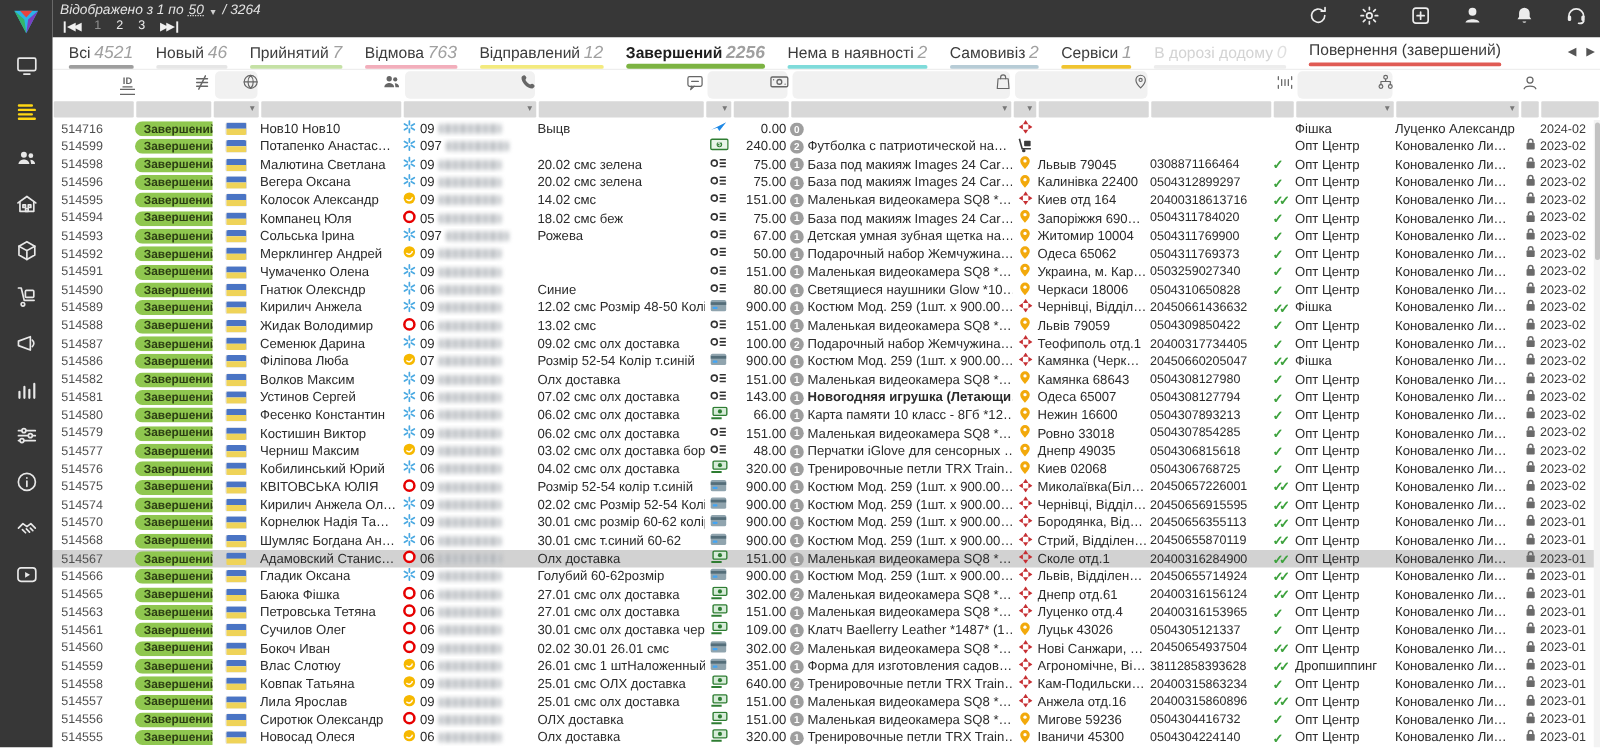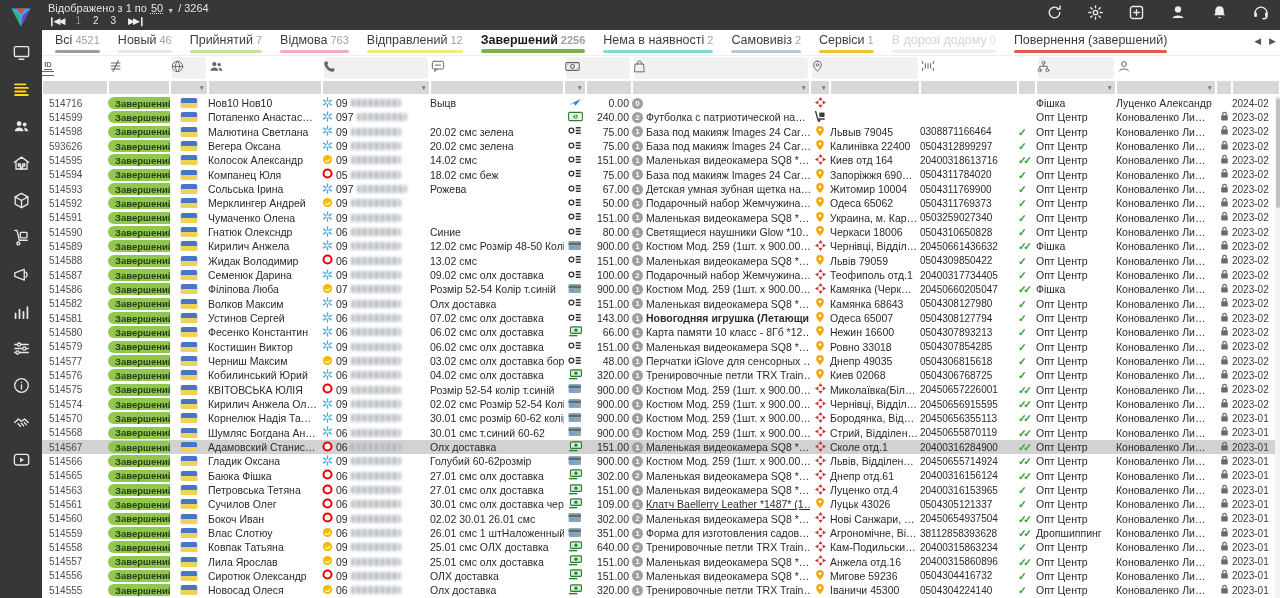--- a/index.html
+++ b/index.html
@@ -14,47 +14,47 @@
   .side-item svg { stroke:#e8e8e8; }
   .side-item.active svg { stroke:#ffd713; }
   .side-item svg .f { fill:#e8e8e8; stroke:none; }
 
   
   .main { width:1238px; display:flex; flex-direction:column; }
 
   
   .topbar { height:30px; background:#373737; color:#e3e3e3; display:flex; position:relative; }
   .tb-left { padding:2px 0 0 6px; }
-  .shown-line { font-size:11px; display:flex; align-items:flex-end; gap:4px; }
+  .shown-line { font-size:11px; display:flex; align-items:flex-end; gap:4px;font-style:italic; }
   .page-size { text-decoration:underline dotted; cursor:pointer; }
   .caret { font-size:7px; color:#cfcfcf; }
   .pager { display:flex; align-items:center; gap:12px; font-size:10px; margin-top:1px; }
   .pg-jump { letter-spacing:-2px; font-size:9px; cursor:pointer; color:#f0f0f0; }
   .pg-num { cursor:pointer; color:#ececec; }
   .pg-num.cur { color:#8f8f8f; }
   .tb-icons { position:absolute; right:10px; top:3px; display:flex; gap:24px; align-items:center; }
   .tb-icons .tbi { cursor:pointer; display:flex; }
 
   
   .tabsbar { height:26px; background:#fff; display:flex; align-items:flex-start; padding:3px 2px 0 4px; border-bottom:1px solid #eee; position:relative; }
   .tab { margin:0 9px; cursor:pointer; flex:none; }
   .tab .t-line1 { font-size:12.5px; color:#3c3c3c; white-space:nowrap; }
-  .tab .t-cnt { font-size:11px; color:#a0a0a0; margin-left:3px; }
+  .tab .t-cnt { font-size:14px; color:#a0a0a0; margin-left:3px;font-style:italic; }
   .tab.active .t-line1 { font-weight:bold; color:#1d1d1d; }
   .tab.disabled .t-line1 { color:#d3d3d3; }
   .tab.disabled .t-cnt { color:#e0e0e0; }
   .t-under { height:3px; border-radius:2px; margin-top:3px; }
   .tab.active .t-under { height:4px; margin-top:2px; }
   .tab-scroll { position:absolute; right:4px; top:6px; display:flex; gap:8px; font-size:9px; color:#555; }
   .tab-scroll span { cursor:pointer; }
 
   
   .grid { display:grid; grid-template-columns:66px 62px 38px 114px 108px 134px 22px 46px 178px 20px 90px 98px 18px 80px 100px 16px 48px; }
   .thead { height:24px; align-items:center; }
-  .th { position:relative; height:22px; display:flex; align-items:center; justify-content:flex-start; color:#666; }
+  .th { position:relative; height:22px; display:flex; align-items:center; justify-content:flex-end; color:#666; }
   .th .chip { position:absolute; inset:0 2px; background:#f1f1f1; border-radius:4px; }
   .th svg, .th .hid { position:relative; z-index:1; }
   .hid { display:flex; flex-direction:column; align-items:center; color:#666; }
   .hid b { font-size:7.5px; line-height:7px; border-bottom:1.3px solid #666; padding-bottom:1px; font-style:normal; }
   .hid i { width:12px; height:4.5px; border-top:1.3px solid #666; border-bottom:1.3px solid #666; margin-top:1.5px; }
 
   .frow { height:16px; }
   .fc { padding:1px 1px; }
   .fbox { background:#d8d8d8; height:13px; border-radius:1px; position:relative; cursor:text; }
   .fbox .fa { position:absolute; right:2px; top:3px; font-size:6.5px; color:#777; }
@@ -593,21 +593,21 @@
           <div class="c ">Коноваленко Ли…</div>
           <div class="c payicon">
             <span><svg width="9" height="11" viewBox="0 0 11 13">
                 <rect x="1.5" y="5" width="8" height="6.5" rx="1" fill="#6b6b6b"></rect>
                 <path d="M3.3 5V3.6a2.2 2.2 0 014.4 0V5" stroke="#6b6b6b" stroke-width="1.5" fill="none"></path>
               </svg></span>
           </div>
           <div class="c c-date">2023-02</div>
         </div>
         <div class="grid tr">
-          <div class="c c-id">593626</div>
+          <div class="c c-id">514596</div>
           <div class="c ">
             <span class="badge">Завершений</span>
           </div>
           <div class="c flagwrap">
             <span class="flag">
               <i class="fb"></i>
               <i class="fy"></i>
             </span>
           </div>
           <div class="c ">Вегера Оксана</div>
@@ -1992,21 +1992,21 @@
           <div class="c payicon">
             <span><svg width="15" height="11" viewBox="0 0 16 12">
                 <rect x="2.5" y="1" width="12" height="7" rx="1" fill="#d7ecd9" stroke="#2e7d32" stroke-width="1.2"></rect>
                 <circle cx="8.5" cy="4.5" r="1.8" fill="#2e7d32"></circle>
                 <path d="M1 10.5h9" stroke="#2e7d32" stroke-width="1.6"></path>
               </svg></span>
           </div>
           <div class="c c-amt">109.00</div>
           <div class="c ">
             <span class="qty">1</span>
-            <span style="overflow: hidden; text-decoration: underline;">Клатч Baellerry Leather *1487* (1…</span>
+            <span style="overflow: hidden;">Клатч Baellerry Leather *1487* (1…</span>
           </div>
           <div class="c payicon">
             <span><svg width="10" height="12" viewBox="0 0 12 14">
                 <path d="M6 1a4.6 4.6 0 014.6 4.6C10.6 9 6 13.2 6 13.2S1.4 9 1.4 5.6A4.6 4.6 0 016 1z" fill="#f2a90c"></path>
                 <circle cx="6" cy="5.5" r="1.6" fill="#fff"></circle>
               </svg></span>
           </div>
           <div class="c c-city">Луцьк 43026</div>
           <div class="c c-ttn">0504305121337</div>
           <div class="c ">

